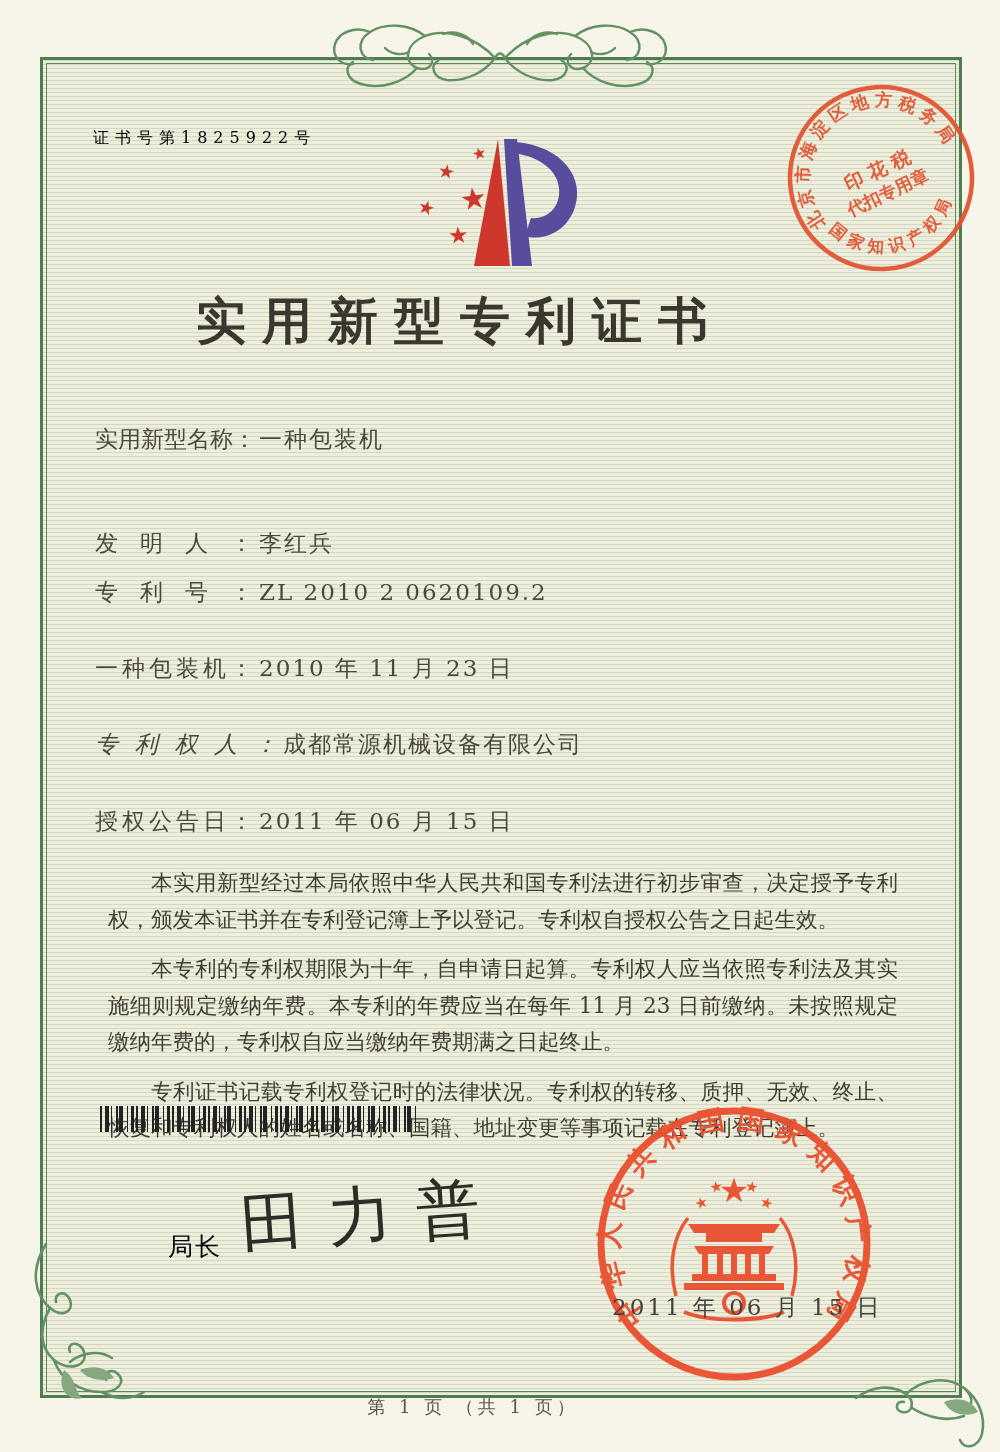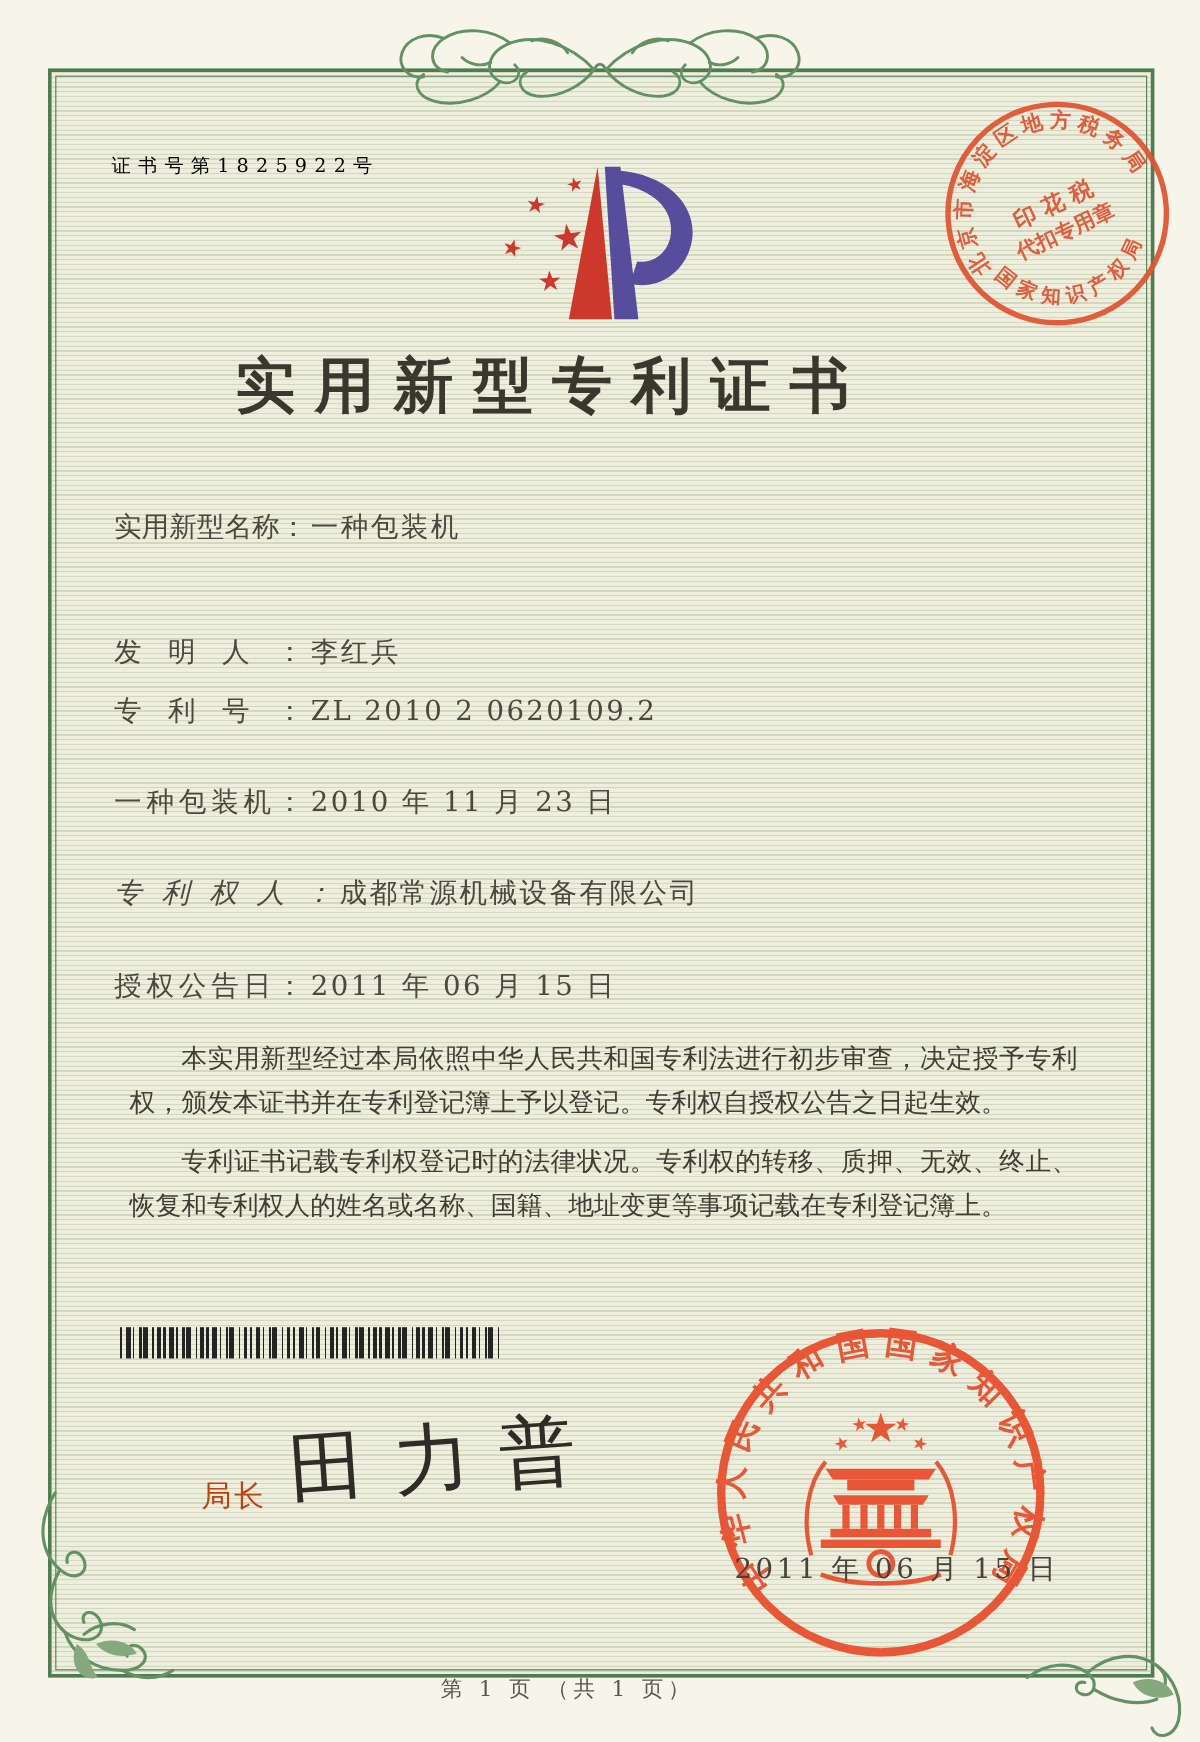--- a/index.html
+++ b/index.html
@@ -26,21 +26,21 @@
   .cert-no{left:93px;top:128px;font-size:16px;letter-spacing:6px;color:#000000;}
   .title{left:0;top:288px;width:920px;text-align:center;font-size:50px;
          letter-spacing:16px;color:#3b372f;font-weight:600;}
   .field-row{left:95px;font-size:23px;color:#4c483f;white-space:nowrap;}
   .field-label{display:inline-block;width:158px;text-align:justify;text-align-last:justify;}
   .field-label.wide{width:182px;font-style:italic;}
   .field-value{margin-left:6px;letter-spacing:2px;}
   .body-text{left:95px;top:852px;width:816px;font-size:21.5px;line-height:36.5px;
              color:#413d35;text-align:justify;}
   .body-text p{margin:13px;text-indent:2em;}
-  .director{left:168px;top:1230px;font-size:25px;color:#c2410c;letter-spacing:2px;}
+  .director{left:168px;top:1230px;font-size:25px;color:#000000;letter-spacing:2px;}
   .signature{left:240px;top:1172px;font-size:64px;color:#2f2b26;
              letter-spacing:24px;transform:rotate(-4deg);white-space:nowrap;}
   .seal-date{left:612px;top:1292px;font-size:23px;color:#46413a;letter-spacing:3px;z-index:6;}
   .footer{left:0;top:1358px;width:946px;text-align:center;font-size:18px;
           color:#5a564c;letter-spacing:4px;margin-top:37px;}
   
   .barcode{
     left:100px;top:1106px;width:318px;height:26px;
     background:repeating-linear-gradient(90deg,
       #232323 0 2px, rgba(0,0,0,0) 2px 5px,
@@ -147,20 +147,21 @@
 </div>
 <div class="abs field-row" style="top:729px;">
   <span class="field-label wide">专利权人：</span><span class="field-value">成都常源机械设备有限公司</span>
 </div>
 <div class="abs field-row" style="top:806px;">
   <span class="field-label">授权公告日：</span><span class="field-value">2011 年 06 月 15 日</span>
 </div>
 
 <div class="abs body-text">
   <p>本实用新型经过本局依照中华人民共和国专利法进行初步审查，决定授予专利权，颁发本证书并在专利登记簿上予以登记。专利权自授权公告之日起生效。</p>
+  <p>本专利的专利权期限为十年，自申请日起算。专利权人应当依照专利法及其实施细则规定缴纳年费。本专利的年费应当在每年 11 月 23 日前缴纳。未按照规定缴纳年费的，专利权自应当缴纳年费期满之日起终止。</p>
   <p>专利证书记载专利权登记时的法律状况。专利权的转移、质押、无效、终止、恢复和专利权人的姓名或名称、国籍、地址变更等事项记载在专利登记簿上。</p>
 </div>
 
 <div class="abs barcode"></div>
 
 <div class="abs director">局长</div>
 <div class="abs signature">田力普</div>
 
 <svg class="abs big-seal" viewBox="0 0 292 292">
   <circle cx="146" cy="146" r="133" fill="none" stroke="#e94f2f" stroke-width="7"></circle>

